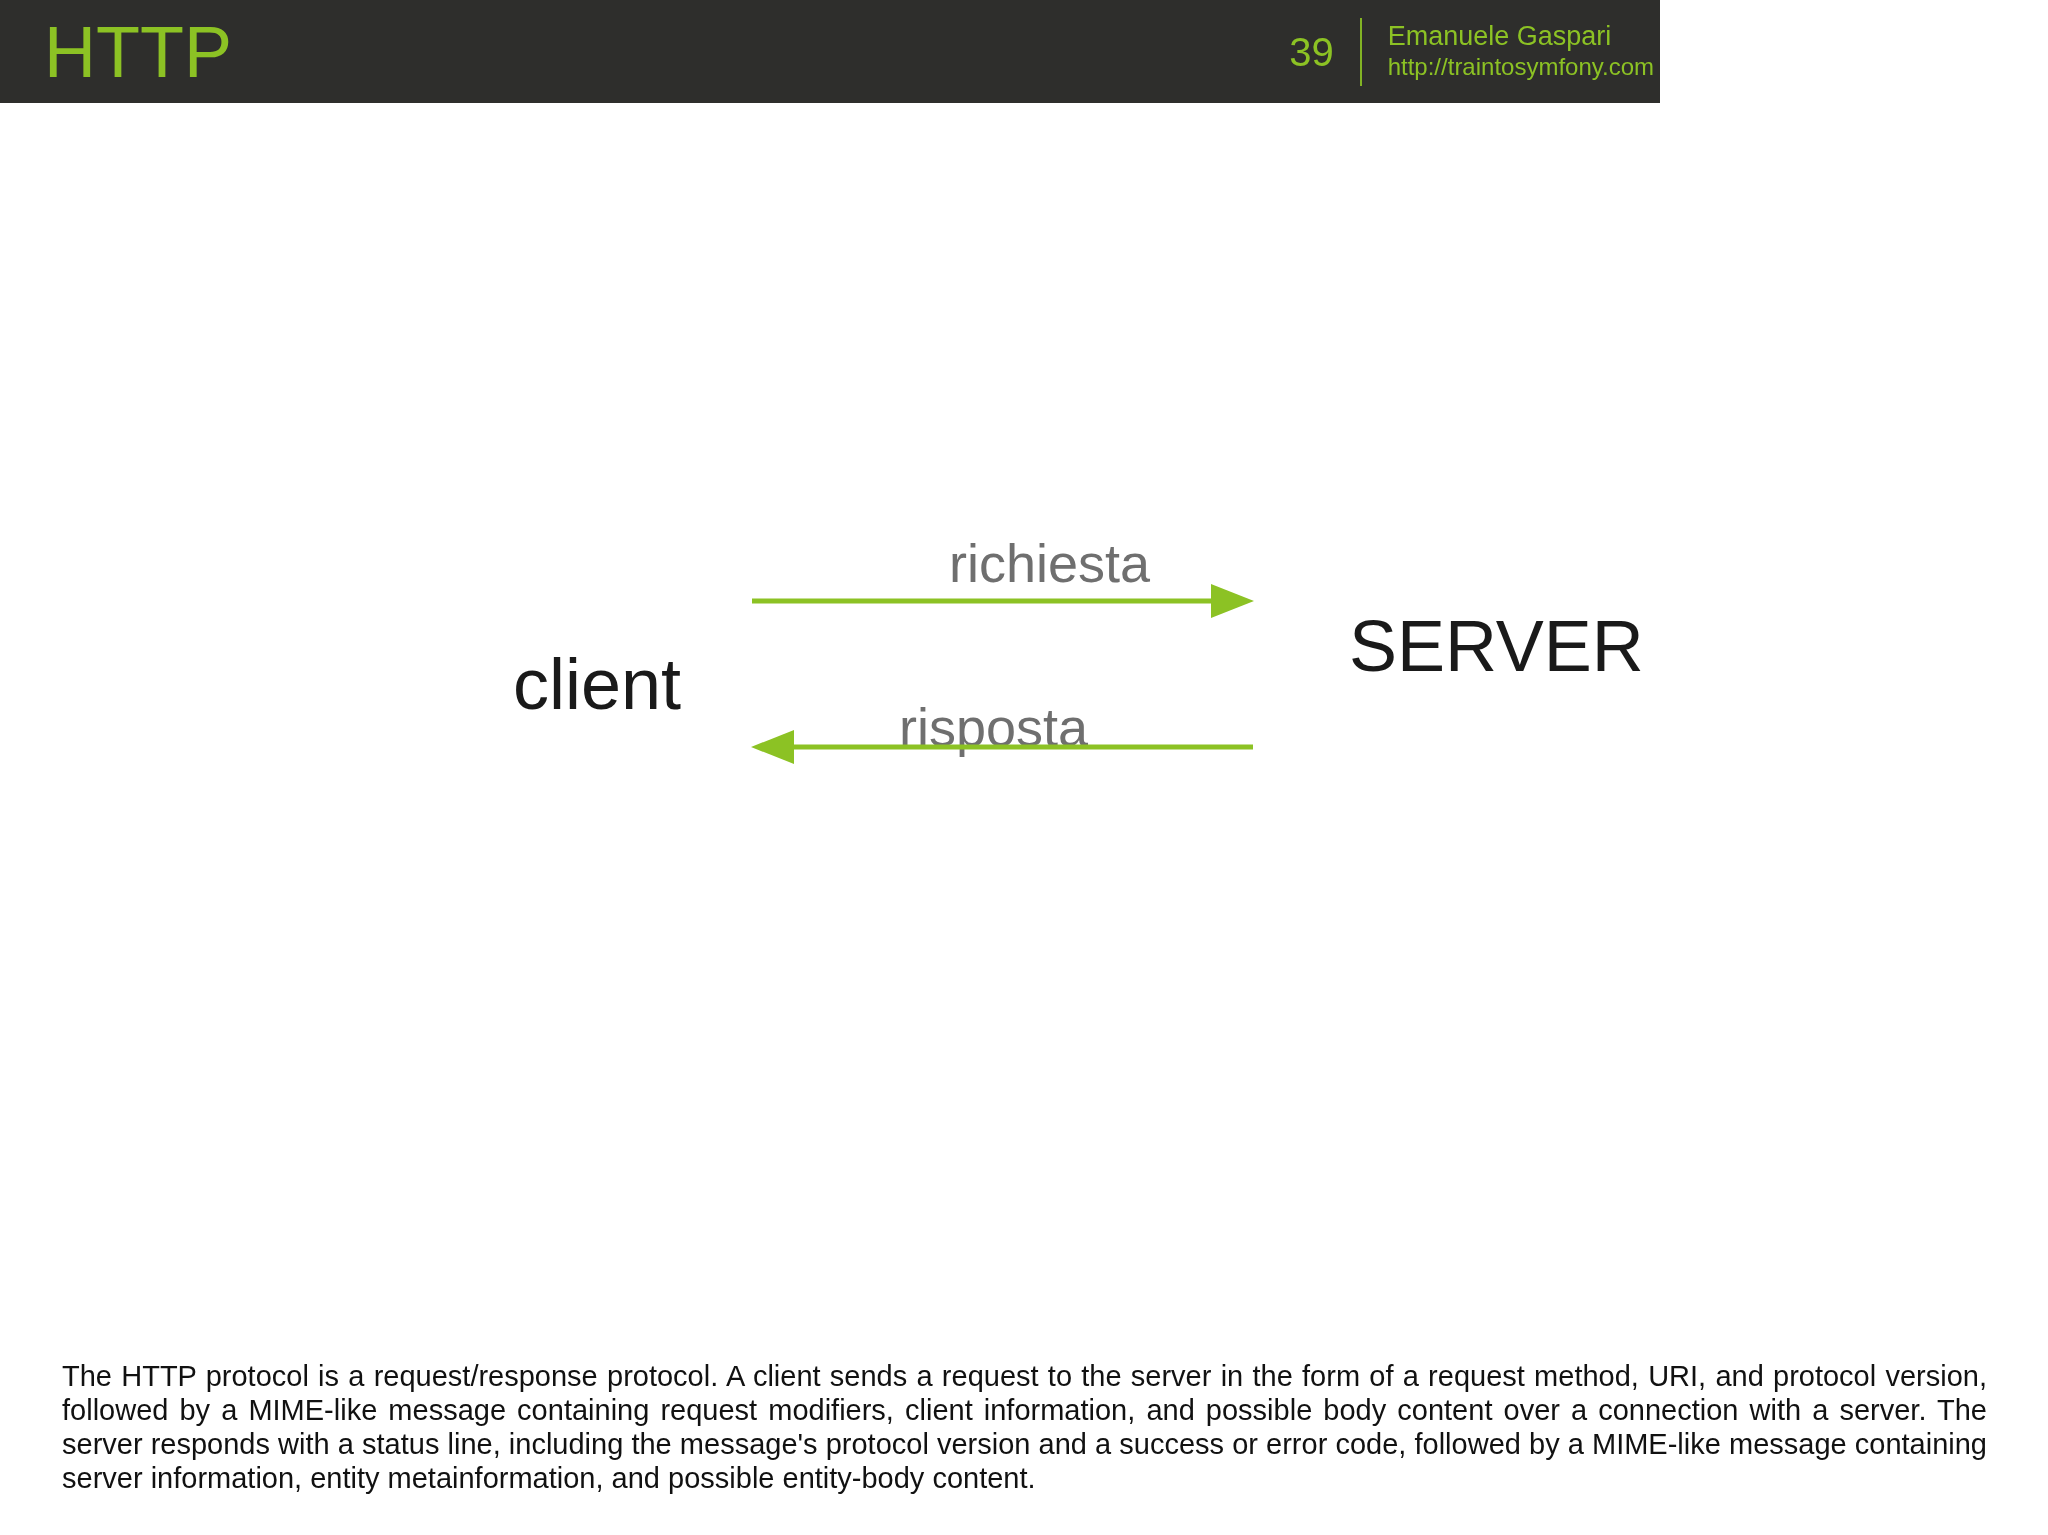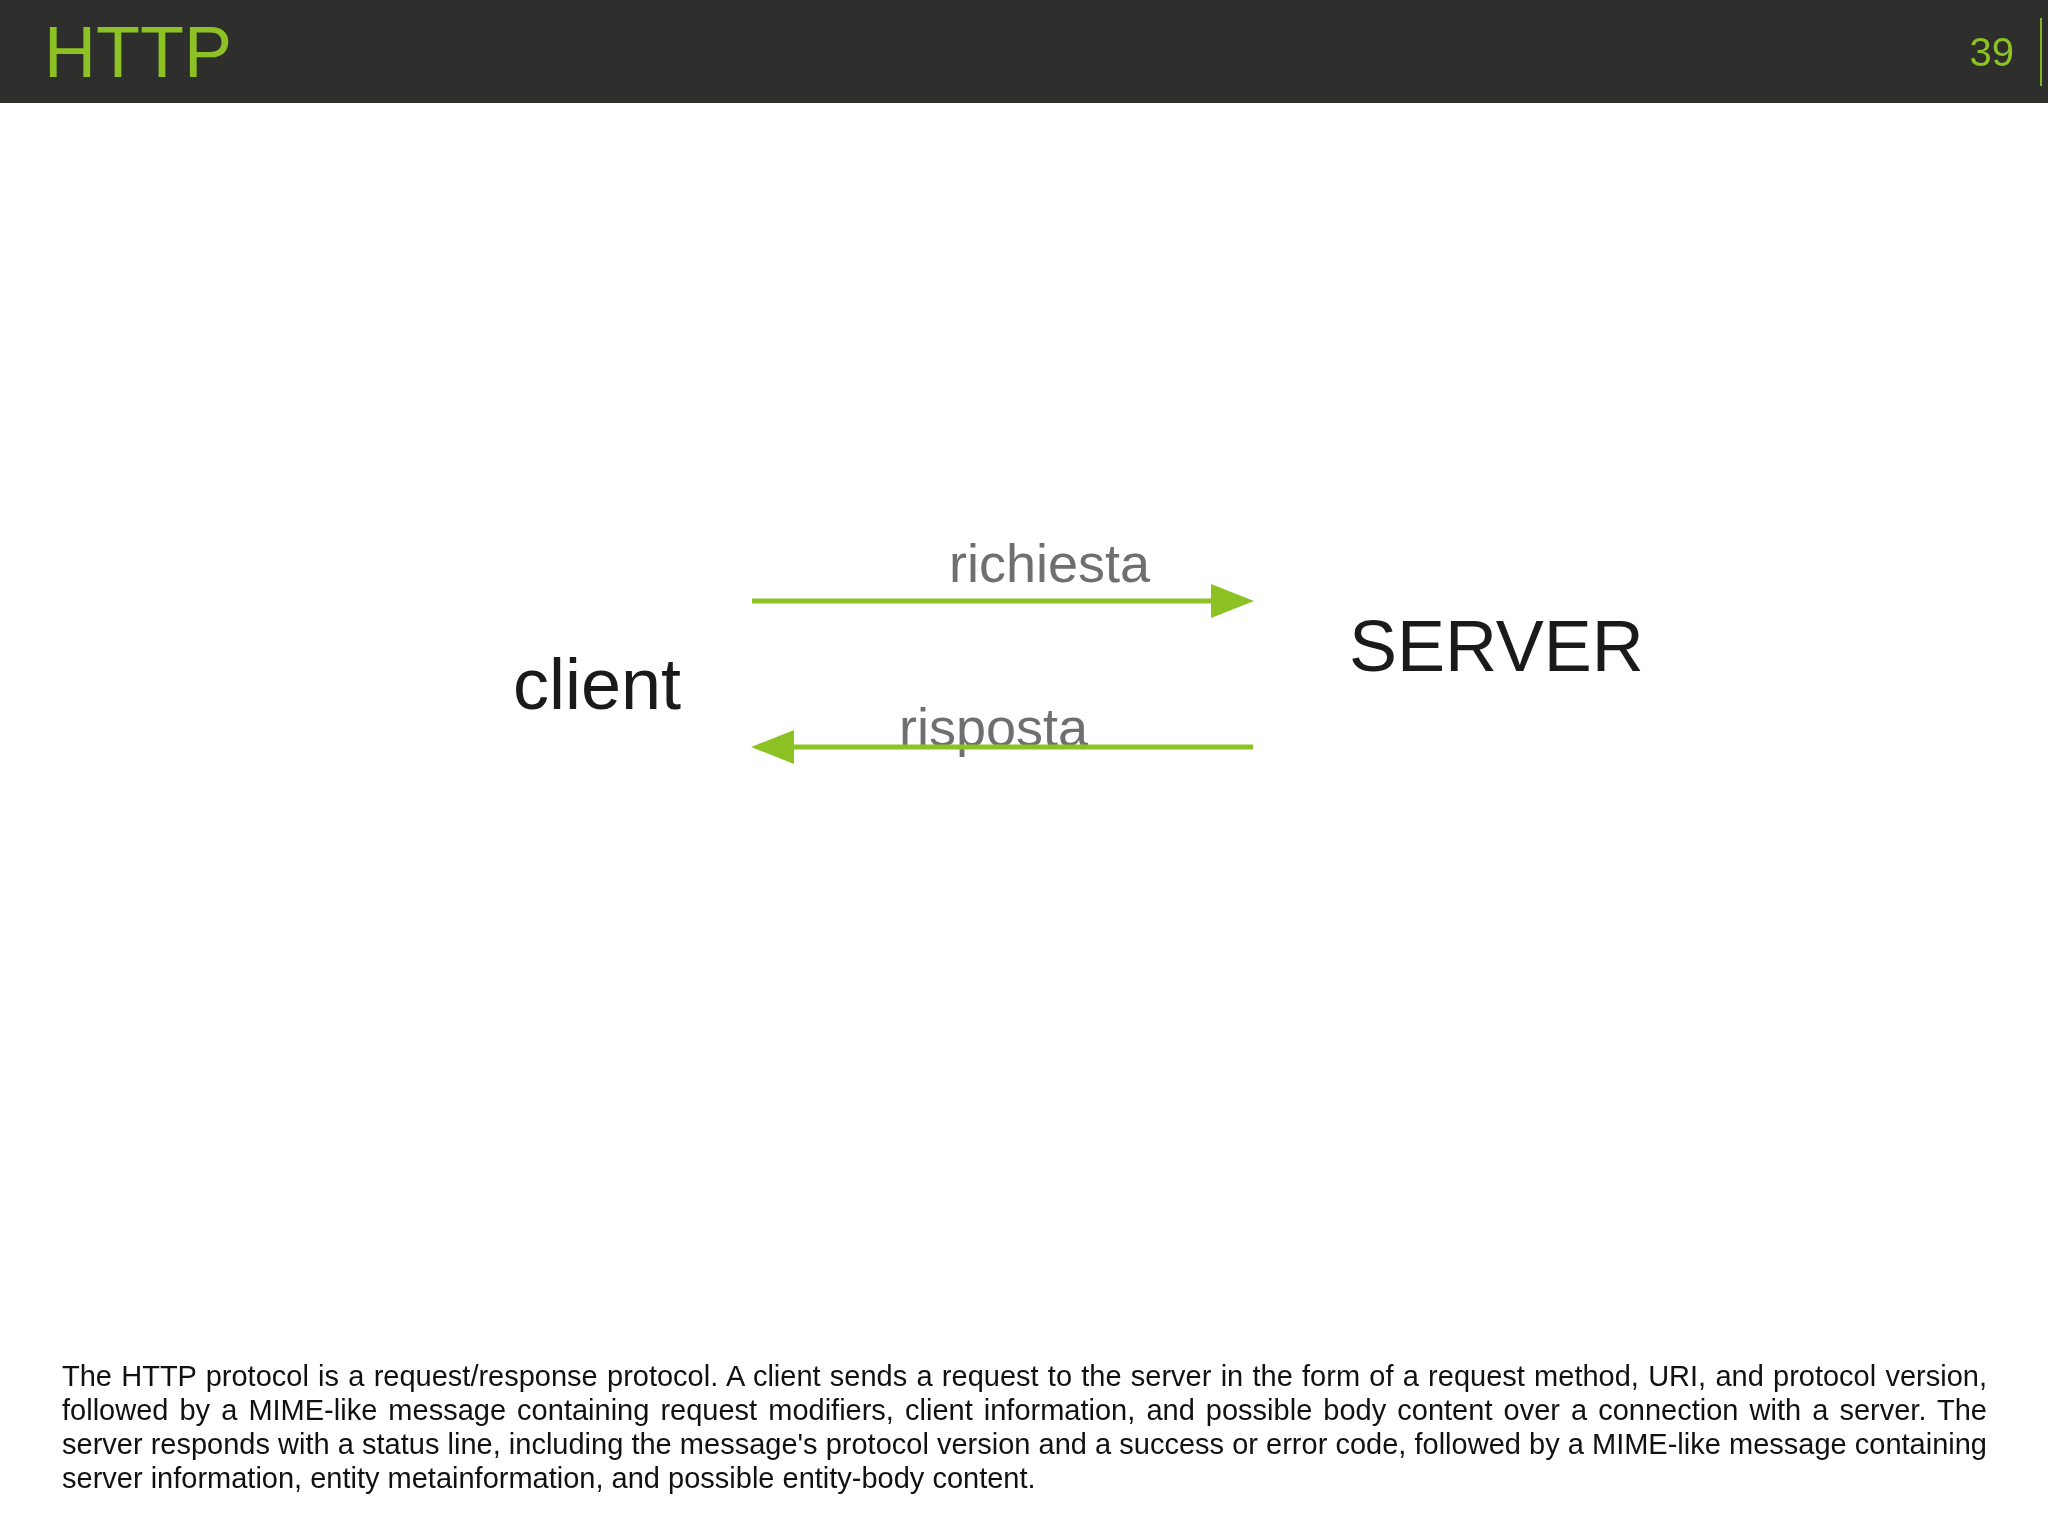--- a/index.html
+++ b/index.html
@@ -15,21 +15,21 @@
     overflow: hidden;
     font-family: "Liberation Sans", sans-serif;
     -webkit-font-smoothing: antialiased;
   }
 
   
   .header {
     position: absolute;
     left: 0;
     top: 0;
-    width: 2048px;
+    width: 1660px;
     height: 103px;
     background: #2e2e2c;
     box-sizing: border-box;
   }
   .header-title {
     position: absolute;
     left: 44px;
     top: 50%;
     transform: translateY(-50%);
     color: #8cc224;
@@ -151,20 +151,24 @@
 </style>
 </head>
 <body>
 
 <div class="header">
   <div class="header-title">HTTP</div>
 
   <div class="header-right">
     <div class="page-number">39</div>
     <div class="header-divider"></div>
+    <div class="header-author">
+      <div class="author-name">Emanuele Gaspari</div>
+      <div class="author-site">http://traintosymfony.com</div>
+    </div>
   </div>
 </div>
 
 <div class="diagram">
 
   <div class="node-label node-client">client</div>
 
   <div class="node-label node-server">SERVER</div>
 
   <div class="arrow-label label-richiesta">richiesta</div>

